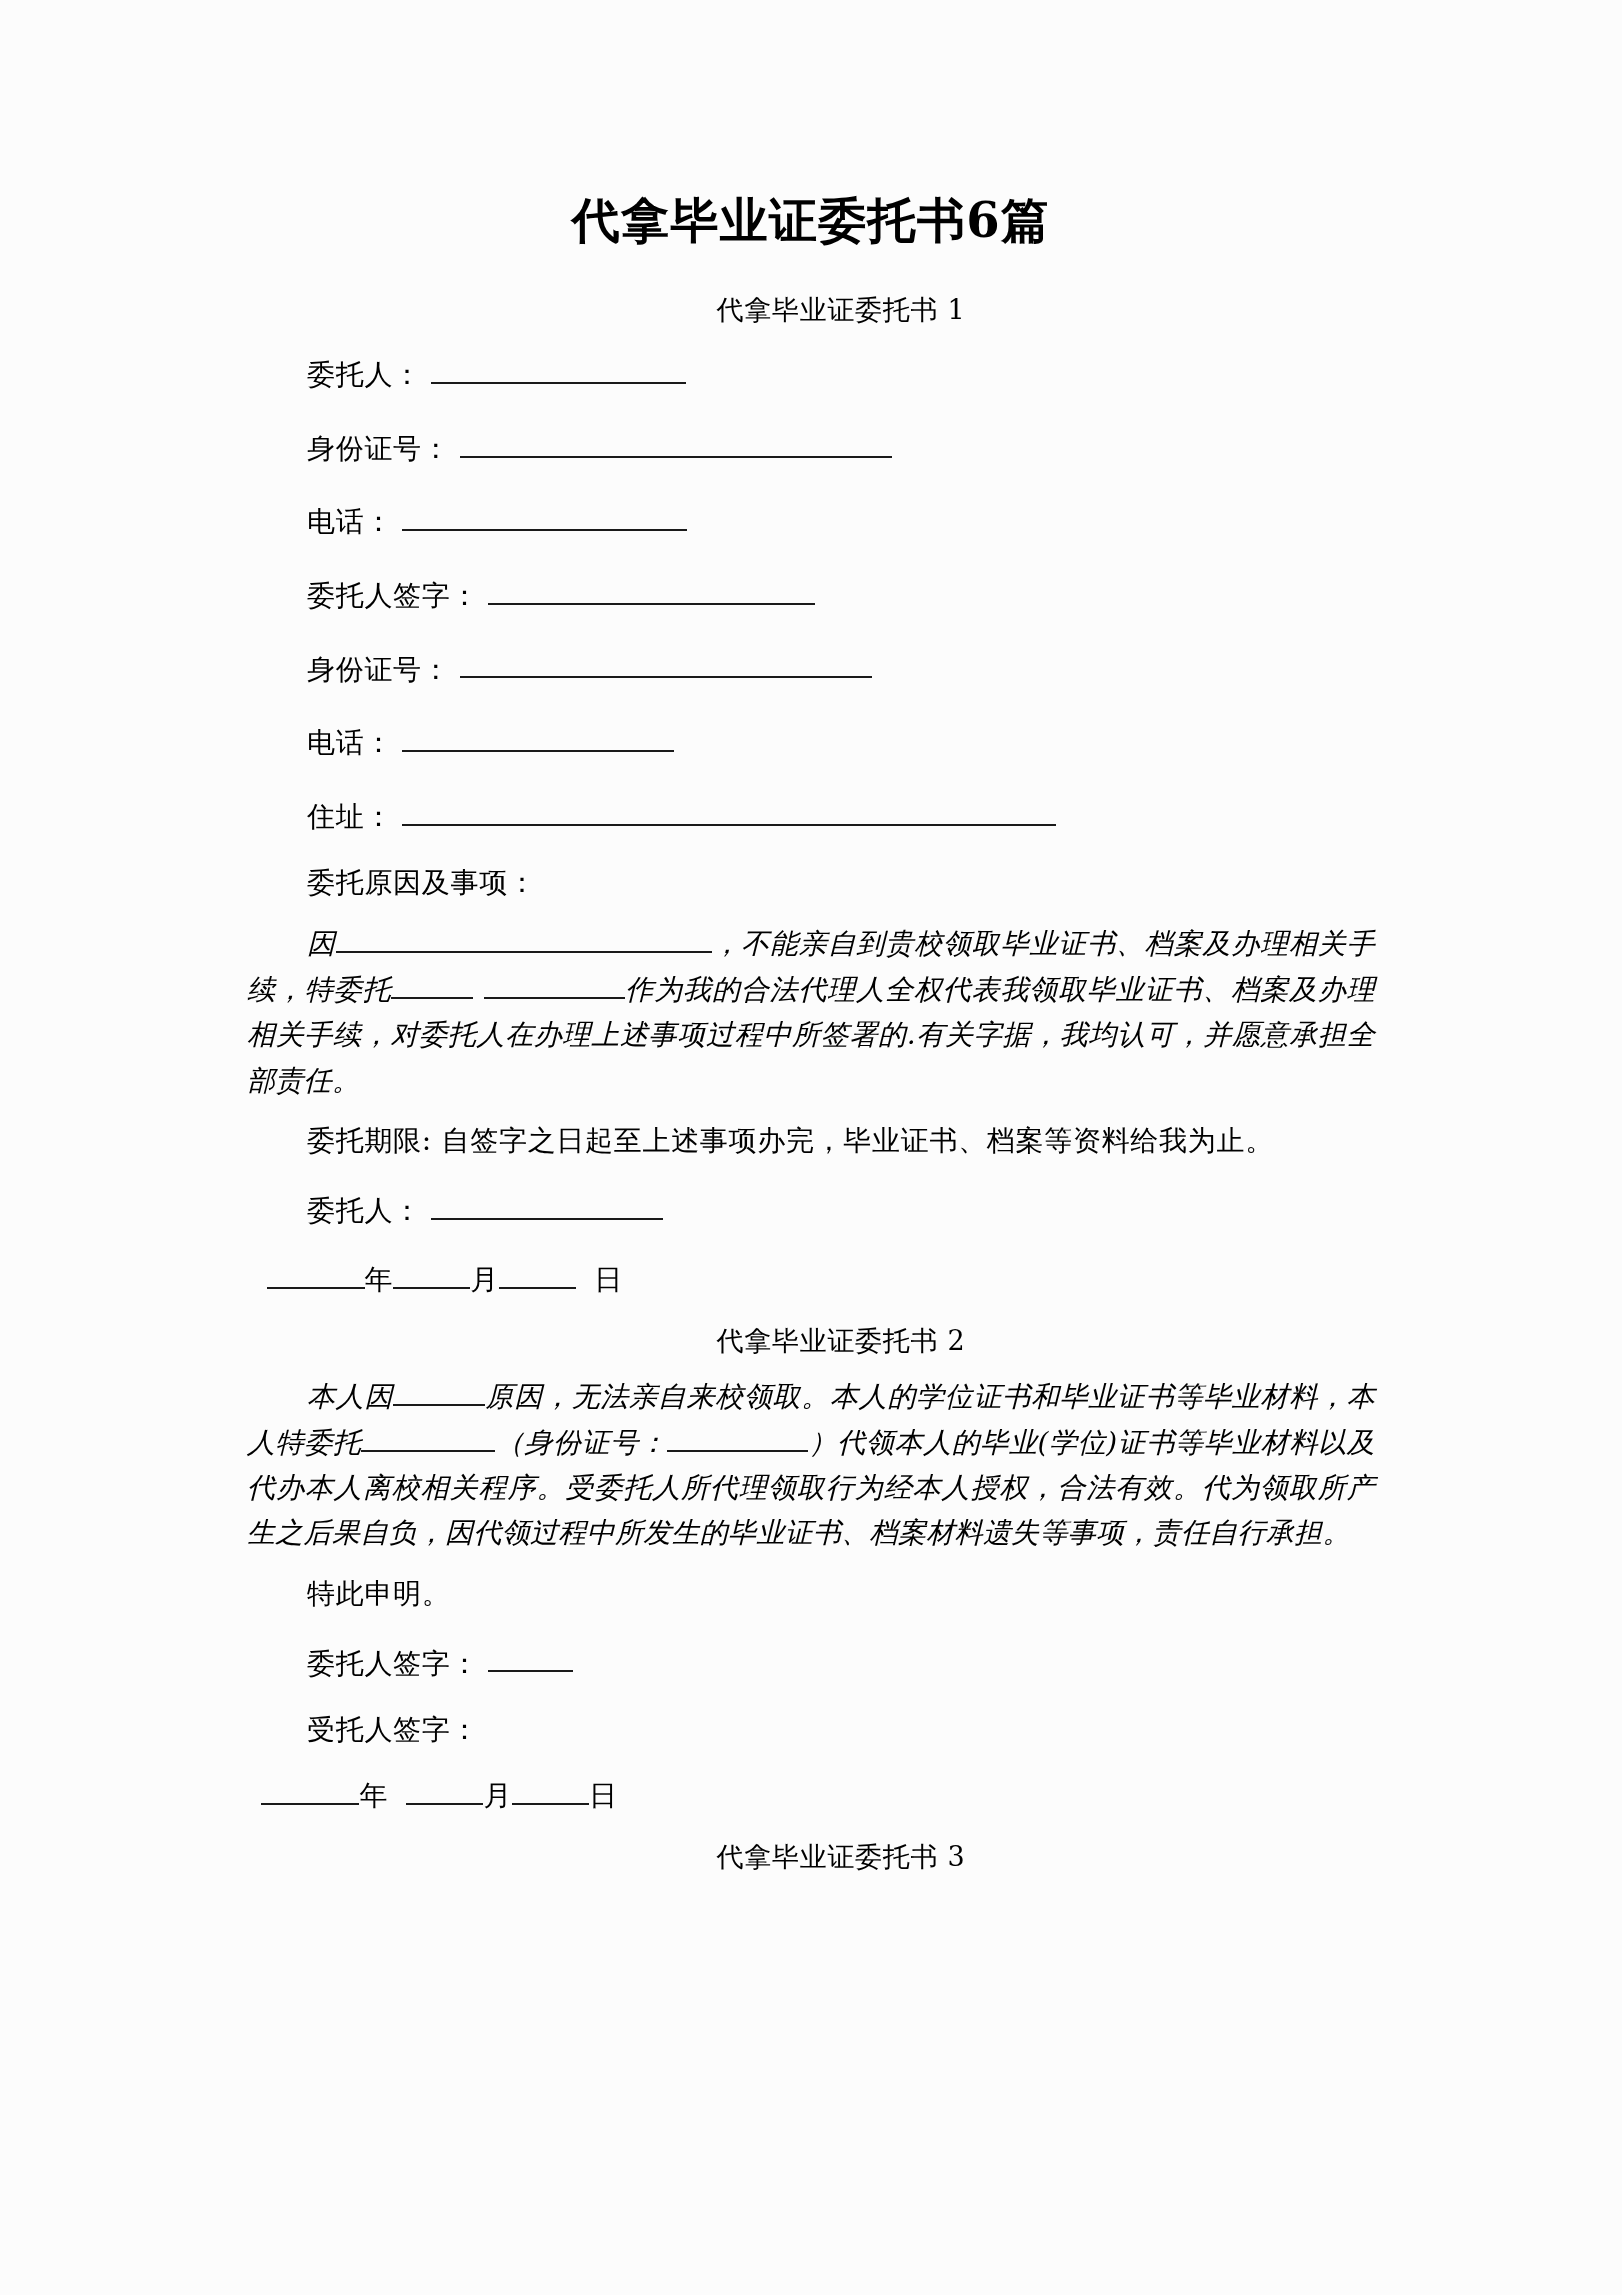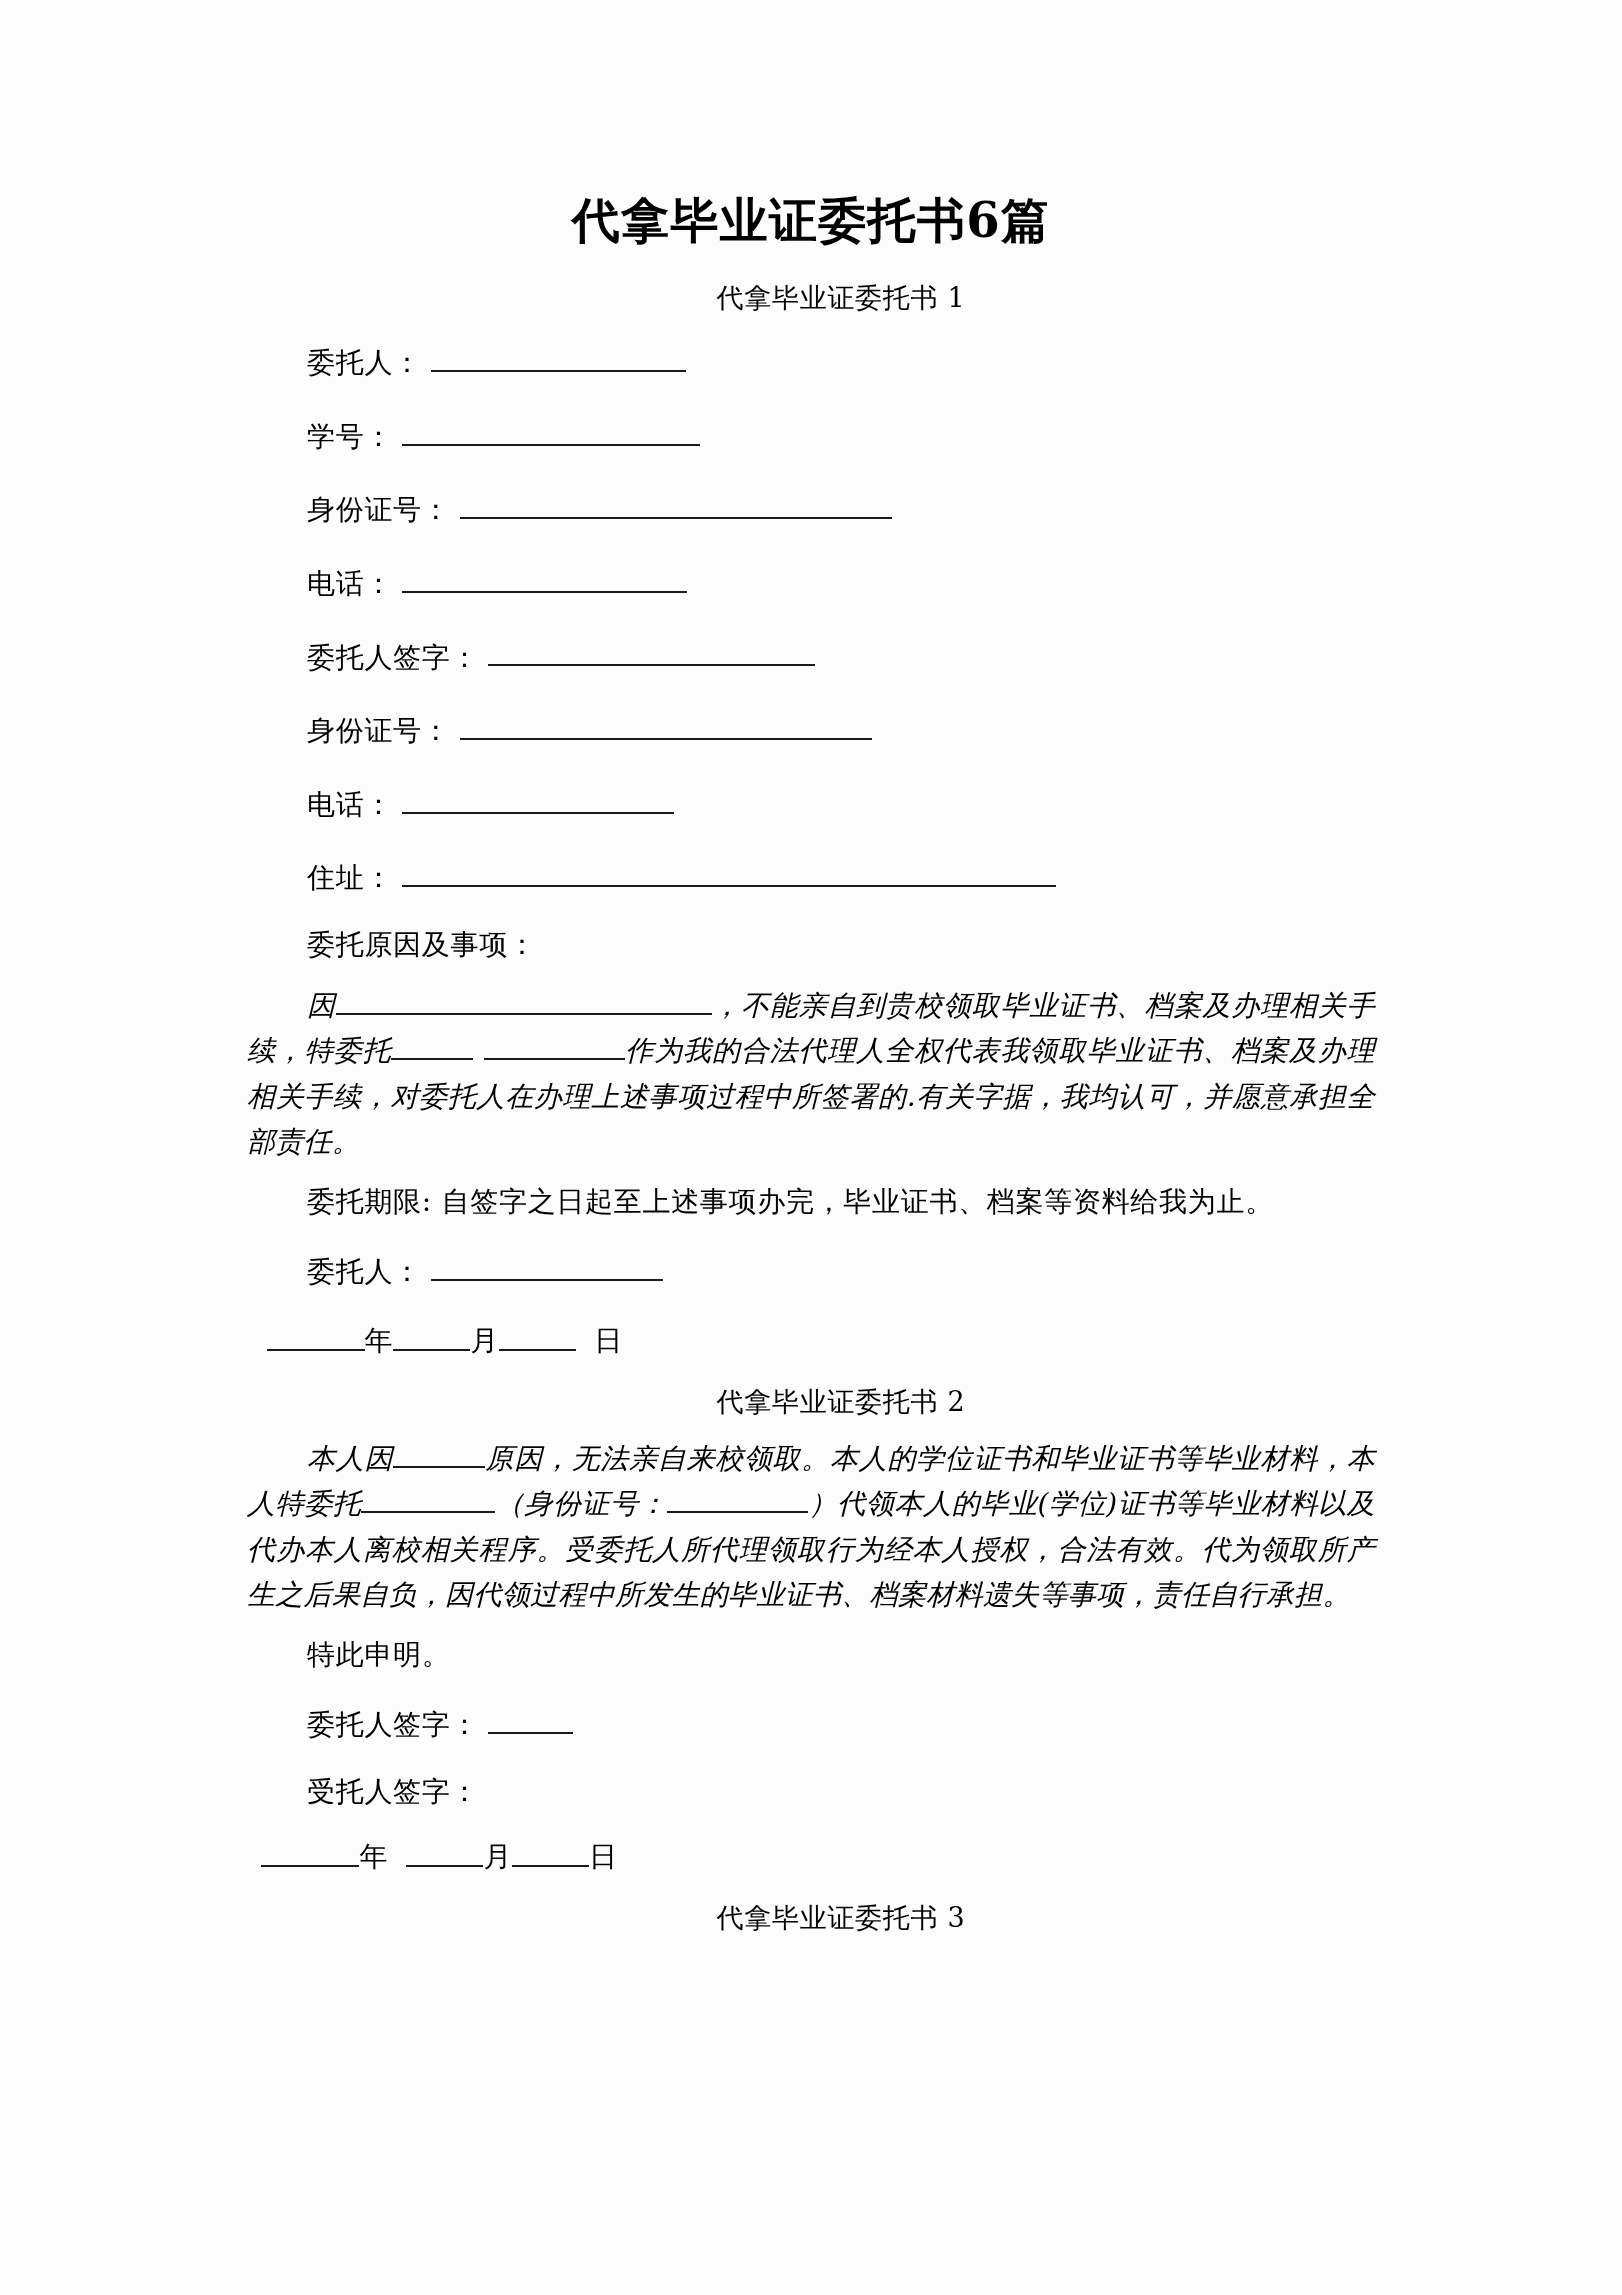--- a/index.html
+++ b/index.html
@@ -24,21 +24,21 @@
     width: 1128px;
   }
 
   
   .doc-title {
     text-align: center;
     font-size: 48px;
     font-weight: 700;
     line-height: 1.25;
     margin-top: 190px;
-    margin-bottom: 20px;
+    margin-bottom: 32px;
     letter-spacing: 1.3px;
   }
 
   
   .sec-heading {
     font-size: 27px;
     line-height: 1.5;
     text-indent: 60px;
     margin: 0;
     padding: 7.9px 0 6.5px 0;
@@ -139,21 +139,20 @@
 
 <div class="page">
   <div class="content">
 
     <div class="doc-title">代拿毕业证委托书6篇</div>
 
     <div class="sec-heading">代拿毕业证委托书 1</div>
 
     <div class="form-row"><span class="lbl">委托人：</span><span class="blank w-name"></span></div>
 
-    <div class="form-row"><span class="lbl">学号：</span><span class="blank w-student"></span></div>
 
     <div class="form-row"><span class="lbl">身份证号：</span><span class="blank w-idcard"></span></div>
 
     <div class="form-row"><span class="lbl">电话：</span><span class="blank w-phone"></span></div>
 
     <div class="form-row"><span class="lbl">委托人签字：</span><span class="blank w-agent"></span></div>
 
     <div class="form-row"><span class="lbl">身份证号：</span><span class="blank w-idcard2"></span></div>
 
     <div class="form-row"><span class="lbl">电话：</span><span class="blank w-phone2"></span></div>

